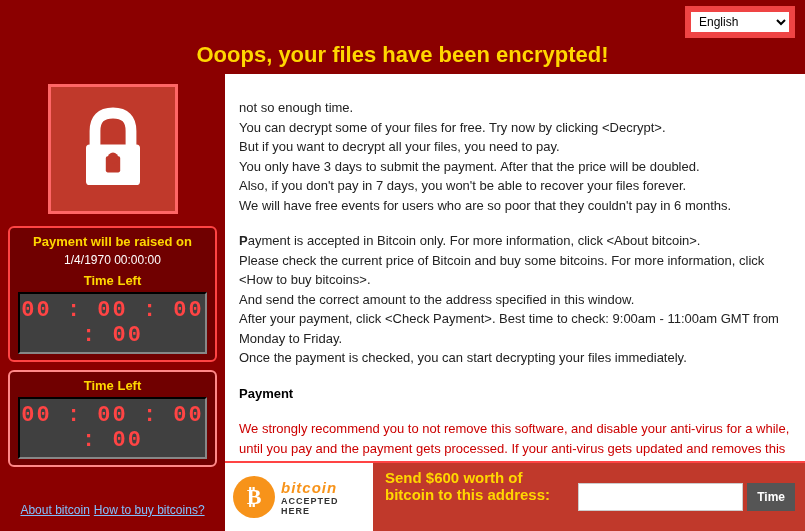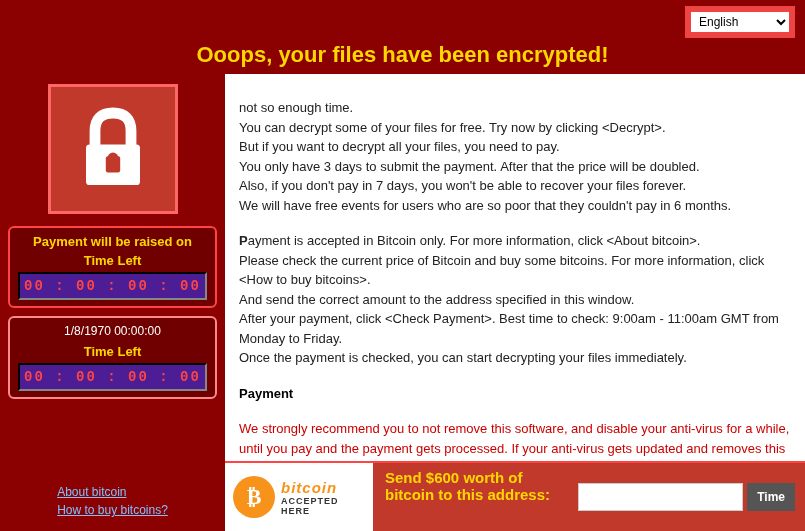--- a/index.html
+++ b/index.html
@@ -92,24 +92,24 @@
       font-size: 12px;
       margin-bottom: 6px;
     }
     .info-box .time-left-label {
       color: #FFD700;
       font-weight: bold;
       font-size: 13px;
       margin-bottom: 4px;
     }
     .timer-display {
-      background: #4c1d95;
+      background: #404040;
       color: #ff4444;
       font-family: 'Courier New', monospace;
-      font-size: 14px;
+      font-size: 22px;
       font-weight: bold;
       letter-spacing: 2px;
       padding: 4px 0;
       border: 2px inset #333;
       text-align: center;
       width: 100%;
     }
     
     .right-panel {
       flex: 1;
@@ -233,21 +233,21 @@
       border: none;
       padding: 4px 10px;
       font-size: 12px;
       cursor: pointer;
       height: 28px;
       font-weight: bold;
     }
     
     .links-area {
       display: flex;
-      flex-direction: column;
+      flex-direction: row;
       gap: 4px;
       padding: 4px 8px;
       margin-top: auto;
     }
     .link-text {
       color: #80c0ff;
       text-decoration: underline;
       font-size: 12px;
       cursor: pointer;
     }
@@ -279,26 +279,26 @@
       <svg class="lock-icon-svg" viewBox="0 0 100 100" xmlns="http://www.w3.org/2000/svg">
         <rect x="20" y="45" width="60" height="45" rx="4" ry="4" fill="white"></rect>
         <path d="M30,45 L30,30 Q30,10 50,10 Q70,10 70,30 L70,45" fill="none" stroke="white" stroke-width="12" stroke-linecap="round"></path>
         <rect x="42" y="58" width="16" height="18" rx="2" fill="#c0392b"></rect>
         <circle cx="50" cy="60" r="6" fill="#c0392b"></circle>
       </svg>
     </div>
 
     <div class="info-box">
       <div class="box-title">Payment will be raised on</div>
+      <div class="box-date">1/4/1970 00:00:00</div>
       <div class="time-left-label">Time Left</div>
       <div class="timer-display">00 : 00 : 00 : 00</div>
     </div>
 
     <div class="info-box" style="border-color:#ff8888;">
-      <div class="box-date">1/8/1970 00:00:00</div>
       <div class="time-left-label">Time Left</div>
       <div class="timer-display">00 : 00 : 00 : 00</div>
     </div>
 
     <div class="links-area">
       <span class="link-text">About bitcoin</span>
       <span class="link-text">How to buy bitcoins?</span>
     </div>
 
   </div>

